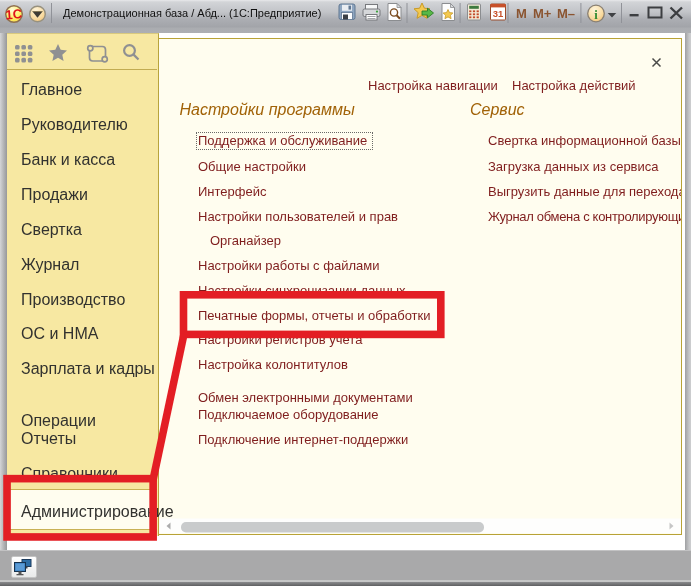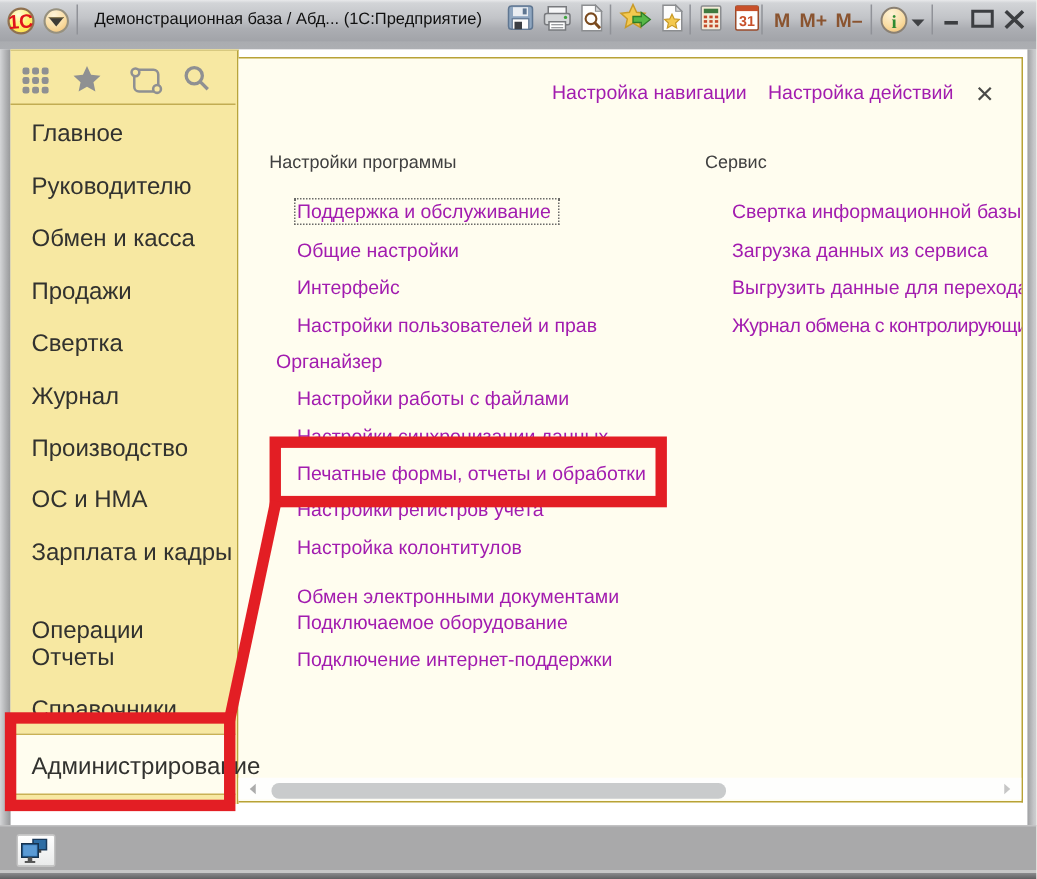--- a/index.html
+++ b/index.html
@@ -12,23 +12,23 @@
   #title-text{left:63px;top:7px;font-size:11px;color:#101010;white-space:nowrap;}
   
   #client{left:7px;top:33px;width:678px;height:517px;background:#FFFFFF;}
   #lframe{left:0;top:33px;width:7px;height:517px;background:linear-gradient(to right,#D4D5D7,#AEAFB1 60%,#97989A);}
   #rframe{left:685px;top:33px;width:6px;height:517px;background:linear-gradient(to right,#9FA0A2,#C6C7C9 70%,#CDCED0);}
   #sidebar{left:7px;top:33px;width:151.5px;height:503px;background:#F7E8A2;
            border-right:1.3px solid #B8A43C;border-top:1px solid #D8C97F;box-sizing:border-box;}
   #content{left:158.5px;top:38px;width:523.5px;height:497px;background:#FFFDEF;
            border:1.5px solid #B8A236;border-left:none;box-sizing:border-box;}
   .sideitem{left:21px;font-size:16px;color:#32322F;white-space:nowrap;}
-  .citem{font-size:13px;color:#a21caf;white-space:nowrap;}
-  .green{color:#404040;font-size:12px;}
-  .tab{font-size:13px;color:#a21caf;}
+  .citem{font-size:13px;color:#7f1d1d;white-space:nowrap;}
+  .green{color:#a16207;font-size:16px;font-style:italic;}
+  .tab{font-size:13px;color:#7f1d1d;margin-top:24px;}
   .clip{width:192.5px;overflow:hidden;}
   
   #overlay{left:0;top:0;width:691px;height:586px;pointer-events:none;}
   
   #taskbar{left:0;top:550px;width:691px;height:30px;background:#A9A9AA;border-top:1px solid #C2C2C3;box-sizing:border-box;}
   #taskbar2{left:0;top:580px;width:691px;height:1.5px;background:#C6C7C7;}
   #taskbar3{left:0;top:581.5px;width:691px;height:4.5px;background:linear-gradient(to bottom,#8A8B8D,#5F6062);}
   #tbtn{left:11px;top:556px;width:26px;height:22px;background:linear-gradient(to bottom,#FFFFFF,#E9EAEA);border:1px solid #C4C4C4;border-radius:2px;box-sizing:border-box;}
 </style>
 </head>
@@ -160,21 +160,21 @@
     </g>
     <g fill="none" stroke="#8F9092" stroke-width="2.2">
       <circle cx="122.5" cy="17.5" r="5.4"></circle>
       <line x1="126.6" y1="21.6" x2="131.5" y2="26.5"></line>
     </g>
   </svg>
   <div class="abs" style="left:7px;top:69px;width:150px;height:1.2px;background:#C2AC52"></div>
 
   <div class="abs sideitem" style="top:81.4px">Главное</div>
   <div class="abs sideitem" style="top:116.3px">Руководителю</div>
-  <div class="abs sideitem" style="top:151.1px">Обмен и касса</div>
+  <div class="abs sideitem" style="top:151.1px">Банк и касса</div>
   <div class="abs sideitem" style="top:186px">Продажи</div>
   <div class="abs sideitem" style="top:220.8px">Свертка</div>
   <div class="abs sideitem" style="top:255.7px">Журнал</div>
   <div class="abs sideitem" style="top:290.5px">Производство</div>
   <div class="abs sideitem" style="top:325.4px">ОС и НМА</div>
   <div class="abs sideitem" style="top:360.2px">Зарплата и кадры</div>
   <div class="abs sideitem" style="top:412px">Операции</div>
   <div class="abs sideitem" style="top:429.9px">Отчеты</div>
   <div class="abs sideitem" style="top:464.8px">Справочники</div>
 
@@ -188,21 +188,21 @@
   </svg>
 
   <div class="abs citem green" style="left:179.5px;top:101px">Настройки программы</div>
   <div class="abs citem green" style="left:470px;top:101px">Сервис</div>
 
   <div class="abs" style="left:196px;top:132px;width:176.5px;height:17.5px;border:1px dotted #6A6A68;box-sizing:border-box"></div>
   <div class="abs citem" style="left:198px;top:132.8px">Поддержка и обслуживание</div>
   <div class="abs citem" style="left:198px;top:159.3px">Общие настройки</div>
   <div class="abs citem" style="left:198px;top:183.7px">Интерфейс</div>
   <div class="abs citem" style="left:198px;top:208.7px">Настройки пользователей и прав</div>
-  <div class="abs citem" style="left:184px;top:233.3px">Органайзер</div>
+  <div class="abs citem" style="left:210px;top:233.3px">Органайзер</div>
   <div class="abs citem" style="left:198px;top:257.6px">Настройки работы с файлами</div>
   <div class="abs citem" style="left:198px;top:282.6px">Настройки синхронизации данных</div>
   <div class="abs citem" style="left:198px;top:307.8px">Печатные формы, отчеты и обработки</div>
   <div class="abs citem" style="left:198px;top:332.2px">Настройки регистров учета</div>
   <div class="abs citem" style="left:198px;top:357.2px">Настройка колонтитулов</div>
   <div class="abs citem" style="left:198px;top:390px">Обмен электронными документами</div>
   <div class="abs citem" style="left:198px;top:406.6px">Подключаемое оборудование</div>
   <div class="abs citem" style="left:198px;top:431.5px">Подключение интернет-поддержки</div>
 
   <div class="abs citem" style="left:488px;top:132.8px">Свертка информационной базы</div>

